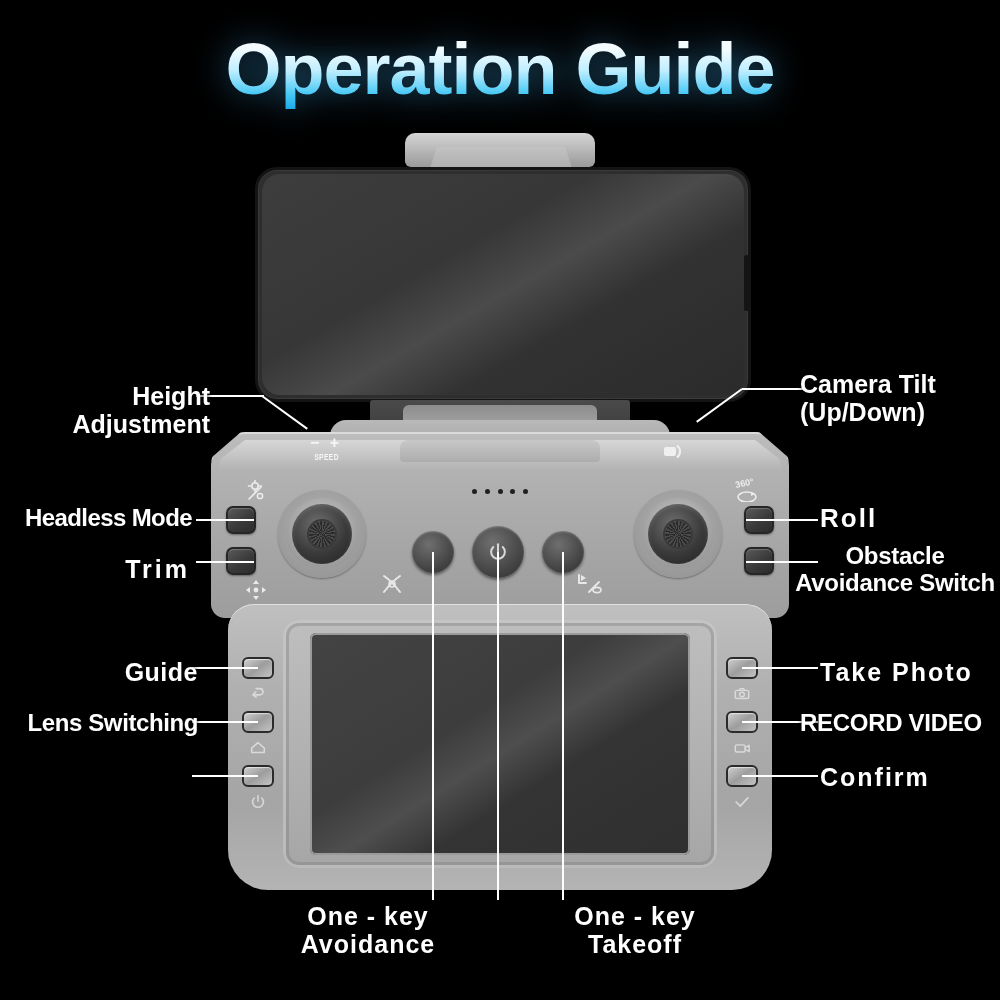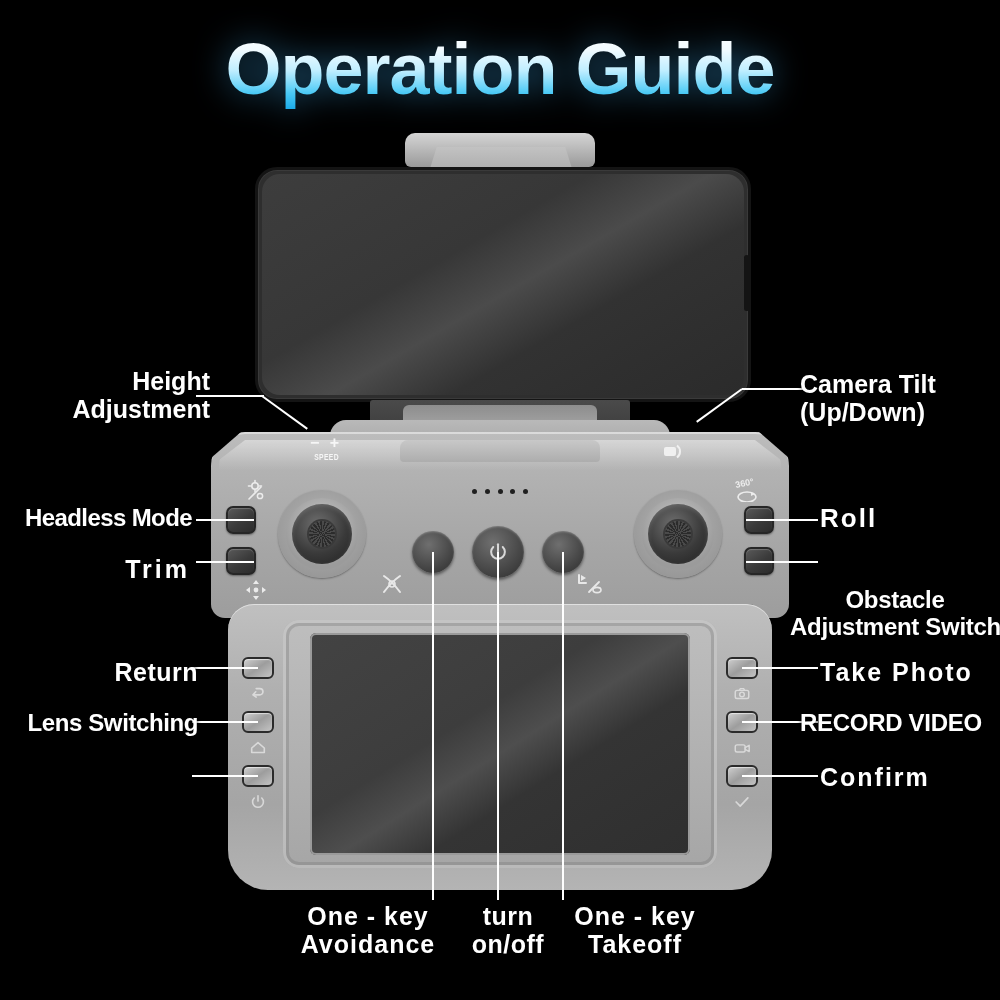--- a/index.html
+++ b/index.html
@@ -168,30 +168,30 @@
     display:flex; justify-content:space-between; }
   .leds i { width:5px; height:5px; border-radius:50%; background:#1f1f1f; display:block; }
 
   
   .lbl { position:absolute; color:#fff; font-weight:bold; line-height:1.12;
     text-shadow:0 0 4px rgba(0,0,0,.9); white-space:nowrap; }
   .lbl.r { text-align:left; }
   .lbl.l { text-align:right; }
   .lbl.c { text-align:center; }
 
-  #lbl-height      { left:0; top:367px; width:210px; font-size:25px; }
+  #lbl-height      { left:0; top:382px; width:210px; font-size:25px; }
   #lbl-headless    { left:0; top:505px; width:192px; font-size:24px; letter-spacing:-.6px; }
   #lbl-trim        { left:0; top:555px; width:190px; font-size:25px; letter-spacing:3px; }
   #lbl-return      { left:0; top:658px; width:198px; font-size:25px; letter-spacing:.5px; }
   #lbl-lens        { left:0; top:710px; width:198px; font-size:24px; letter-spacing:-.4px; }
   #lbl-screen      { left:0; top:763px; width:198px; font-size:24px; letter-spacing:-.4px; }
 
   #lbl-tilt        { left:800px; top:370px; width:200px; font-size:25px; }
   #lbl-roll        { left:820px; top:504px; width:180px; font-size:26px; letter-spacing:2px; }
-  #lbl-oas         { left:790px; top:543px; width:210px; font-size:24px; letter-spacing:-.3px;margin-top:44px; }
+  #lbl-oas         { left:790px; top:543px; width:210px; font-size:24px; letter-spacing:-.3px; }
   #lbl-photo       { left:820px; top:658px; width:180px; font-size:25px; letter-spacing:2px; }
   #lbl-record      { left:800px; top:710px; width:200px; font-size:24px; letter-spacing:-.3px; }
   #lbl-confirm     { left:820px; top:763px; width:180px; font-size:25px; letter-spacing:2px; }
 
   #lbl-correction  { left:278px; top:902px; width:180px; font-size:25px; letter-spacing:1px; }
   #lbl-onoff       { left:452px; top:902px; width:112px; font-size:25px; letter-spacing:.5px; }
   #lbl-takeoff     { left:552px; top:902px; width:166px; font-size:25px; letter-spacing:1px; }
 
   
   .ln { position:absolute; background:#ffffff; }
@@ -371,42 +371,38 @@
   <div class="ln lnv" style="left:432px; top:552px; height:348px;"></div>
   <div class="ln lnv" style="left:497px; top:552px; height:348px;"></div>
   <div class="ln lnv" style="left:562px; top:552px; height:348px;"></div>
 
   <div class="lbl l" id="lbl-height">
     <div>Height</div>
     <div>Adjustment</div>
   </div>
   <div class="lbl l" id="lbl-headless">Headless Mode</div>
   <div class="lbl l" id="lbl-trim">Trim</div>
-  <div class="lbl l" id="lbl-return">Return</div>
+  <div class="lbl l" id="lbl-return">Guide</div>
   <div class="lbl l" id="lbl-lens">Lens Switching</div>
 
   <div class="lbl r" id="lbl-tilt">
     <div>Camera Tilt</div>
     <div>(Up/Down)</div>
   </div>
   <div class="lbl r" id="lbl-roll">Roll</div>
   <div class="lbl r" id="lbl-oas">
     <div style="text-align:center;">Obstacle</div>
-    <div style="text-align:center;">Adjustment Switch</div>
+    <div style="text-align:center;">Avoidance Switch</div>
   </div>
   <div class="lbl r" id="lbl-photo">Take Photo</div>
   <div class="lbl r" id="lbl-record">RECORD VIDEO</div>
   <div class="lbl r" id="lbl-confirm">Confirm</div>
 
   <div class="lbl c" id="lbl-correction">
     <div>One - key</div>
     <div>Avoidance</div>
   </div>
-  <div class="lbl c" id="lbl-onoff">
-    <div>turn</div>
-    <div>on/off</div>
-  </div>
   <div class="lbl c" id="lbl-takeoff">
     <div>One - key</div>
     <div>Takeoff</div>
   </div>
 
 </div>
 
 </body></html>

